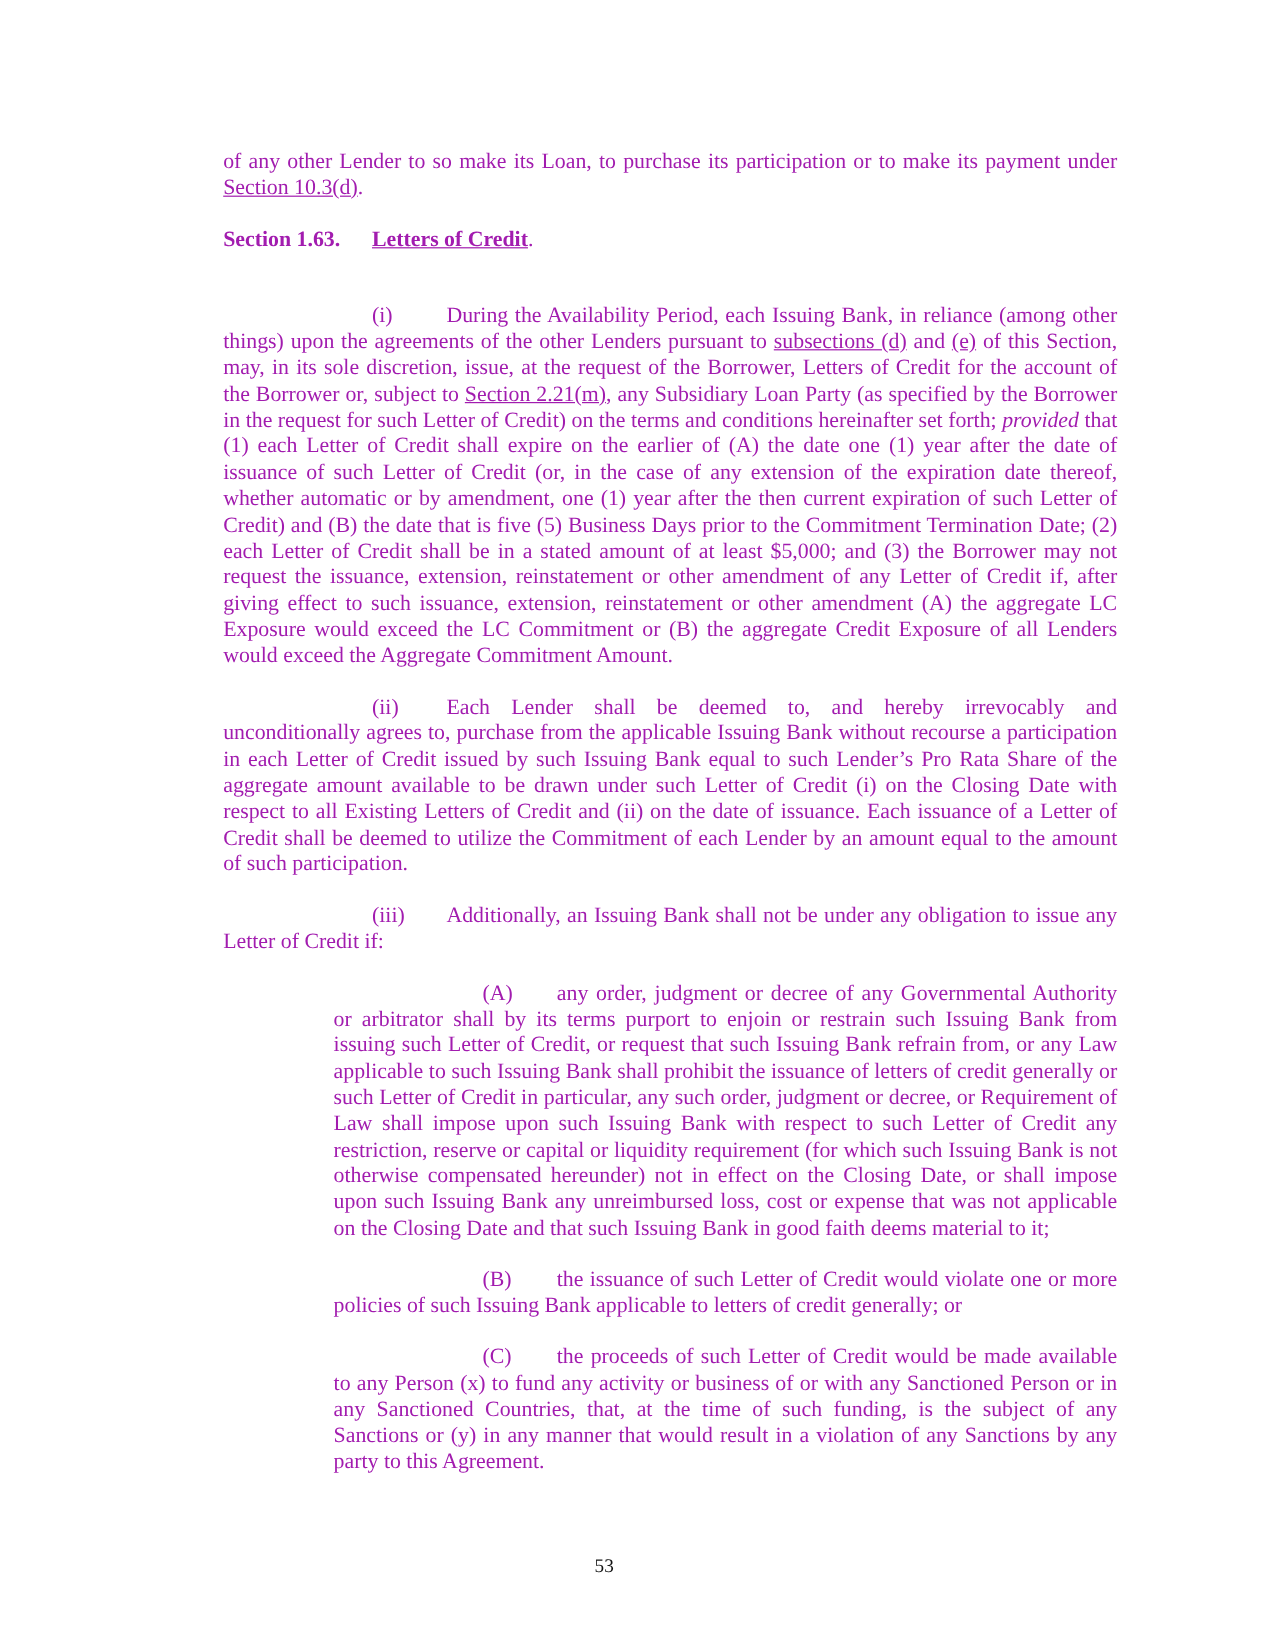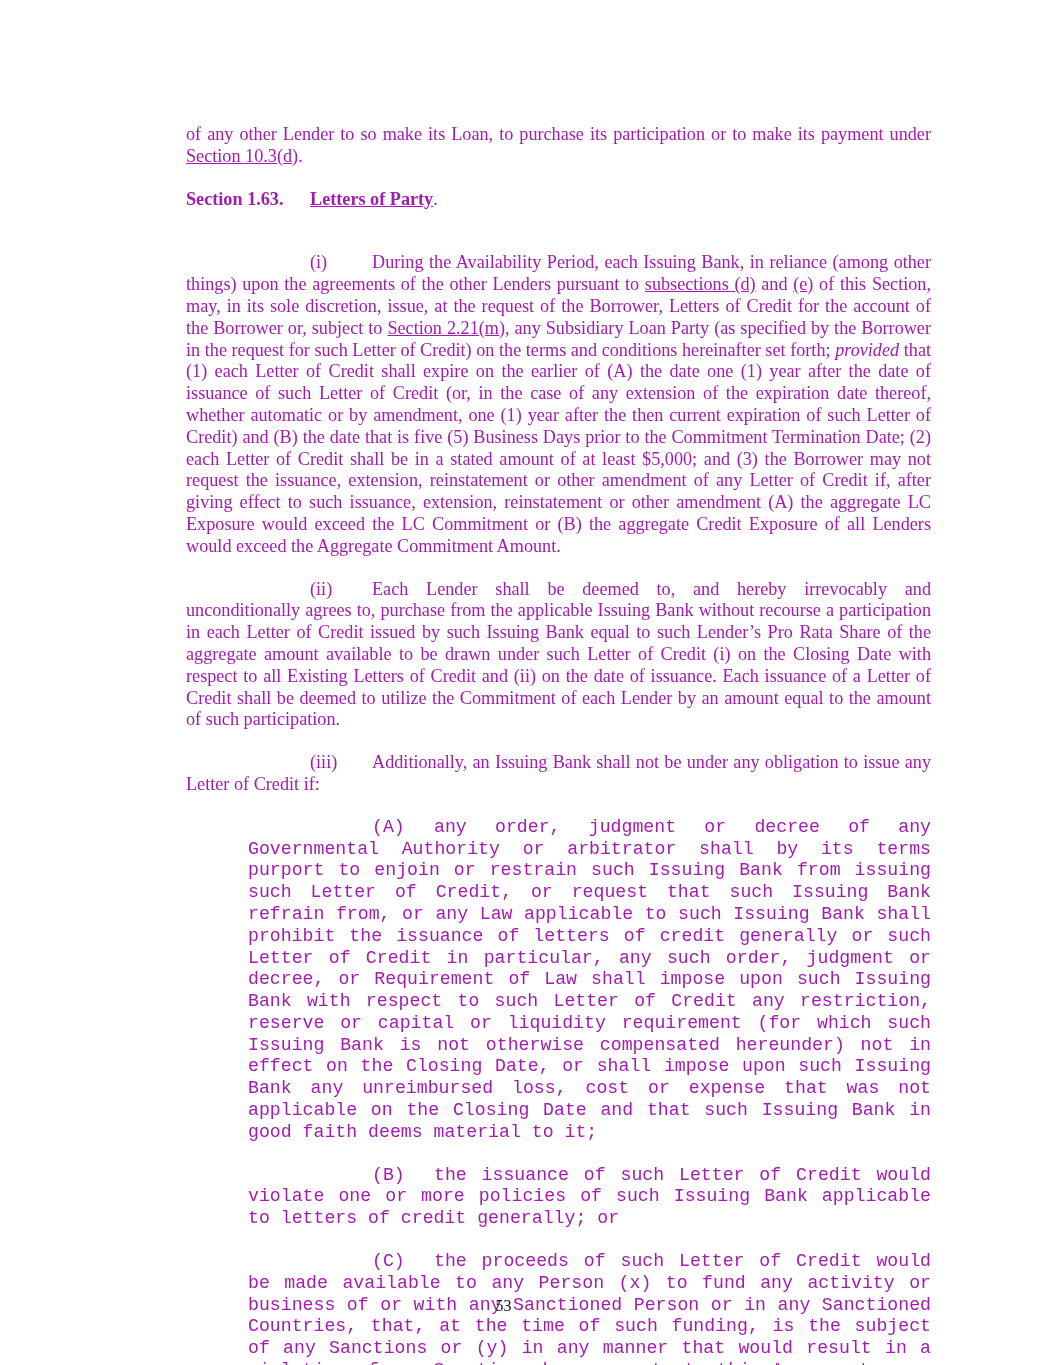--- a/index.html
+++ b/index.html
@@ -12,37 +12,37 @@
   p { margin: 0; text-align: justify; }
   .u { text-decoration: underline; }
   .i { font-style: italic; }
   .gap { height: 21px; }
   .heading { font-weight: bold; }
   .heading .num { display: inline-block; width: 124px; }
   .sub-a { padding-left: 62px; }
   .sub-a .lbl { display: inline-block; width: 62px; }
   .ind1 { text-indent: 124px; }
   .ind1 .lbl { display: inline-block; width: 62px; text-indent: 0; }
-  .blockA { margin-left: 62px; text-indent: 124px; font-family: Liberation Mono, monospace; }
+  .blockA { margin-left: 92px; text-indent: 124px; }
   .blockA .lbl { display: inline-block; width: 62px; text-indent: 0; }
   .pagenum {
     position: absolute; left: 0; width: 1007px; top: 1297px; text-align: center;
     font-family: "Liberation Serif", serif; font-size: 16px; color: #111111;
   }
 </style>
 </head>
 <body>
 
 <div class="page">
 
   <p><span>of any other Lender to so make its Loan, to purchase its participation or to make its payment under </span><span class="u">Section 10.3(d)</span><span>.</span></p>
 
   <div class="gap"></div>
 
-  <p class="heading"><span class="num">Section 1.63.</span><span class="u">Letters of Party</span><span style="font-weight:normal">.</span></p>
+  <p class="heading"><span class="num">Section 1.63.</span><span class="u">Letters of Credit</span><span style="font-weight:normal">.</span></p>
 
   <div class="gap"></div>
 
 
   <div class="gap"></div>
 
   <p class="ind1"><span class="lbl">(i)</span><span>During the Availability Period, each Issuing Bank, in reliance (among other things) upon the agreements of the other Lenders pursuant to </span><span class="u">subsections (d)</span><span> and </span><span class="u">(e)</span><span> of this Section, may, in its sole discretion, issue, at the request of the Borrower, Letters of Credit for the account of the Borrower or, subject to </span><span class="u">Section 2.21(m)</span><span>, any Subsidiary Loan Party (as specified by the Borrower in the request for such Letter of Credit) on the terms and conditions hereinafter set forth; </span><span class="i">provided</span><span> that (1) each Letter of Credit shall expire on the earlier of (A) the date one (1) year after the date of issuance of such Letter of Credit (or, in the case of any extension of the expiration date thereof, whether automatic or by amendment, one (1) year after the then current expiration of such Letter of Credit) and (B) the date that is five (5) Business Days prior to the Commitment Termination Date; (2) each Letter of Credit shall be in a stated amount of at least $5,000; and (3) the Borrower may not request the issuance, extension, reinstatement or other amendment of any Letter of Credit if, after giving effect to such issuance, extension, reinstatement or other amendment (A) the aggregate LC Exposure would exceed the LC Commitment or (B) the aggregate Credit Exposure of all Lenders would exceed the Aggregate Commitment Amount.</span></p>
 
   <div class="gap"></div>
 

